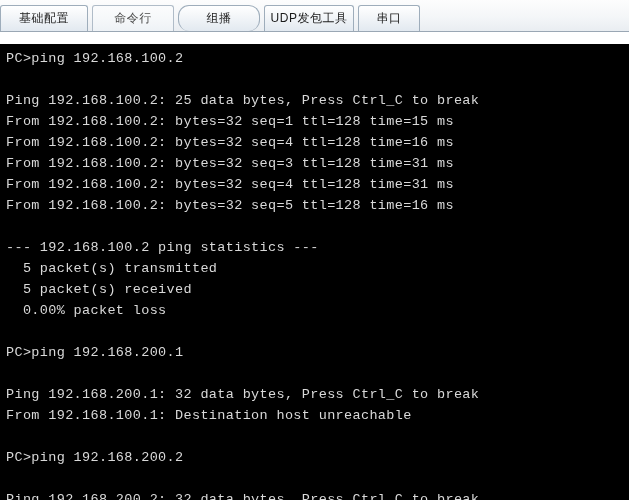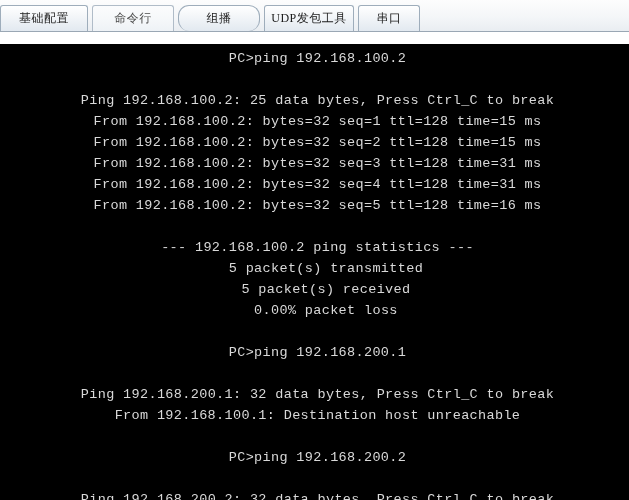--- a/index.html
+++ b/index.html
@@ -8,21 +8,20 @@
     padding: 0;
     background: #ffffff;
   }
   #app {
     position: relative;
     width: 629px;
     height: 500px;
     overflow: hidden;
     background: #ffffff;
     font-family: "Liberation Sans", sans-serif;
-    text-align: center;
   }
 
   
   .tabbar {
     position: relative;
     height: 32px;
     box-sizing: border-box;
     background: linear-gradient(to bottom, #fdfdfd 0%, #f4f6f8 55%, #e9edf1 100%);
     border-bottom: 1px solid #9aa7b4;
     display: flex;
@@ -51,21 +50,21 @@
   }
   .tab.active {
     background: linear-gradient(to bottom, #fbfcfd 0%, #f6f8fa 50%, #eef2f6 100%);
     color: #4c4c4c;
     border-color: #b0bcc8;
     font-family: Liberation Mono, monospace;
   }
   .tab-w1 { width: 88px; }
   .tab-w2 { width: 82px; }
   .tab-w3 { width: 82px; border-radius: 11px; }
-  .tab-w4 { width: 90px; font-family: Liberation Serif, serif; }
+  .tab-w4 { width: 90px; }
   .tab-w5 { width: 62px; }
 
   
   .terminal {
     position: absolute;
     left: 0;
     top: 44px;
     width: 629px;
     height: 468px;
     background: #000000;
@@ -106,21 +105,21 @@
     <div class="tab tab-w5">
       <span>串口</span>
     </div>
   </div>
 
   <div class="terminal" id="terminal">
       <div class="term-line">PC&gt;ping 192.168.100.2</div>
       <div class="term-line blank">&nbsp;</div>
       <div class="term-line">Ping 192.168.100.2: 25 data bytes, Press Ctrl_C to break</div>
       <div class="term-line">From 192.168.100.2: bytes=32 seq=1 ttl=128 time=15 ms</div>
-      <div class="term-line">From 192.168.100.2: bytes=32 seq=2 ttl=128 time=15 ms</div>
+      <div class="term-line">From 192.168.100.2: bytes=32 seq=4 ttl=128 time=16 ms</div>
       <div class="term-line">From 192.168.100.2: bytes=32 seq=3 ttl=128 time=31 ms</div>
       <div class="term-line">From 192.168.100.2: bytes=32 seq=4 ttl=128 time=31 ms</div>
       <div class="term-line">From 192.168.100.2: bytes=32 seq=5 ttl=128 time=16 ms</div>
       <div class="term-line blank">&nbsp;</div>
       <div class="term-line">--- 192.168.100.2 ping statistics ---</div>
       <div class="term-line">  5 packet(s) transmitted</div>
       <div class="term-line">  5 packet(s) received</div>
       <div class="term-line">  0.00% packet loss</div>
       <div class="term-line blank">&nbsp;</div>
       <div class="term-line">PC&gt;ping 192.168.200.1</div>

